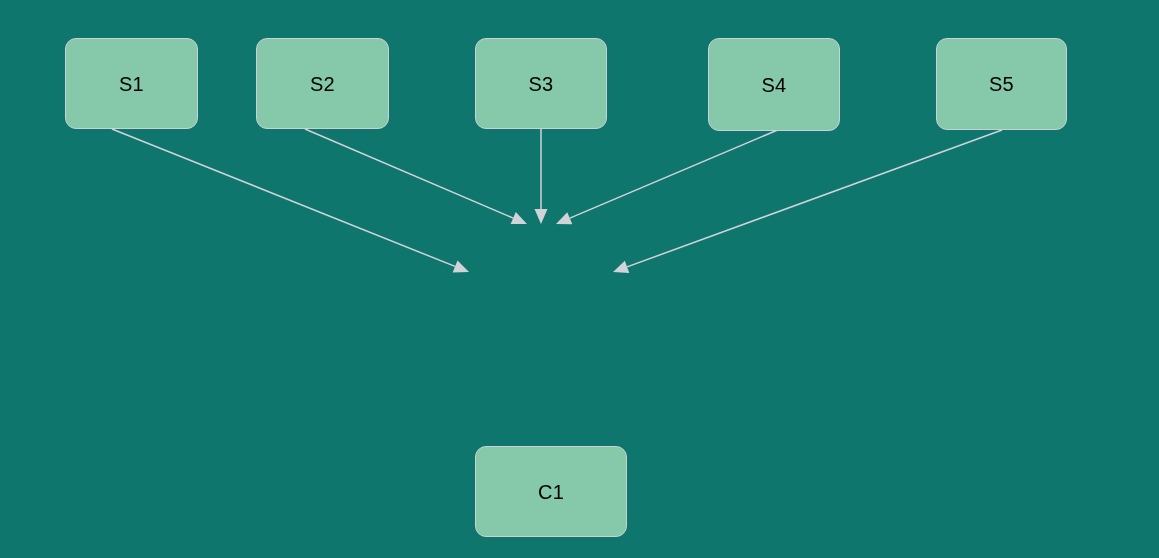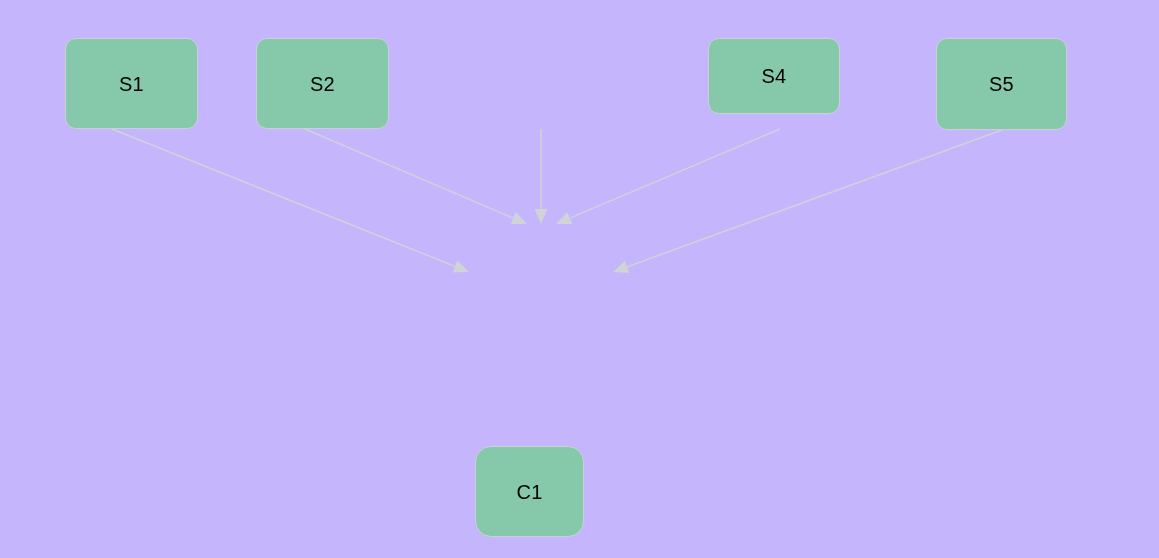--- a/index.html
+++ b/index.html
@@ -41,21 +41,21 @@
     line-height: 1;
     user-select: none;
   }
   .node-label {
     pointer-events: none;
   }
 </style>
 </head>
 <body>
 
-<div id="canvas" style="width: 1159px; height: 558px; background: #c4b5fd;">
+<div id="canvas" style="width: 1159px; height: 558px; background: #0f766e;">
 
   <svg id="edge-layer" width="1159" height="558" viewBox="0 0 1159 558">
       <g>
         <line x1="112" y1="129" x2="455.07554119727973" y2="266.42241566165546" stroke="#d0d3d8" stroke-width="1.5" stroke-linecap="butt"></line>
         <polygon points="469,272 452.6585879839971,272.4563478095009 457.49249441056236,260.38848351381" fill="#d0d3d8"></polygon>
       </g>
       <g>
         <line x1="305" y1="129" x2="513.2096135437184" y2="218.09870849843807" stroke="#d0d3d8" stroke-width="1.5" stroke-linecap="butt"></line>
         <polygon points="527,224 510.6523872263749,224.0745426294934 515.766839861062,212.12287436738274" fill="#d0d3d8"></polygon>
       </g>
@@ -72,23 +72,26 @@
         <polygon points="613,272 624.8616550261166,260.75050489837867 629.3194349891074,272.9623105716424" fill="#d0d3d8"></polygon>
       </g>
     </svg>
 
   <div class="node" style="left: 65px; top: 38px; width: 133px; height: 91px; background: rgb(134, 200, 170); border-color: rgb(204, 208, 214); border-radius: 11px; color: rgb(0, 0, 0);">
     <span class="node-label">S1</span>
   </div>
   <div class="node" style="left: 256px; top: 38px; width: 133px; height: 91px; background: rgb(134, 200, 170); border-color: rgb(204, 208, 214); border-radius: 11px; color: rgb(0, 0, 0);">
     <span class="node-label">S2</span>
   </div>
-  <div class="node" style="left: 708px; top: 38px; width: 132px; height: 76px; background: rgb(134, 200, 170); border-color: rgb(204, 208, 214); border-radius: 11px; color: rgb(0, 0, 0);">
+  <div class="node" style="left: 475px; top: 38px; width: 132px; height: 91px; background: rgb(134, 200, 170); border-color: rgb(204, 208, 214); border-radius: 11px; color: rgb(0, 0, 0);">
+    <span class="node-label">S3</span>
+  </div>
+  <div class="node" style="left: 708px; top: 38px; width: 132px; height: 93px; background: rgb(134, 200, 170); border-color: rgb(204, 208, 214); border-radius: 11px; color: rgb(0, 0, 0);">
     <span class="node-label">S4</span>
   </div>
   <div class="node" style="left: 936px; top: 38px; width: 131px; height: 92px; background: rgb(134, 200, 170); border-color: rgb(204, 208, 214); border-radius: 11px; color: rgb(0, 0, 0);">
     <span class="node-label">S5</span>
   </div>
-  <div class="node" style="left: 475px; top: 446px; width: 109px; height: 91px; background: rgb(134, 200, 170); border-color: rgb(204, 208, 214); border-radius: 16px; color: rgb(0, 0, 0);">
+  <div class="node" style="left: 475px; top: 446px; width: 152px; height: 91px; background: rgb(134, 200, 170); border-color: rgb(204, 208, 214); border-radius: 11px; color: rgb(0, 0, 0);">
     <span class="node-label">C1</span>
   </div>
 
 </div>
 
 </body></html>

